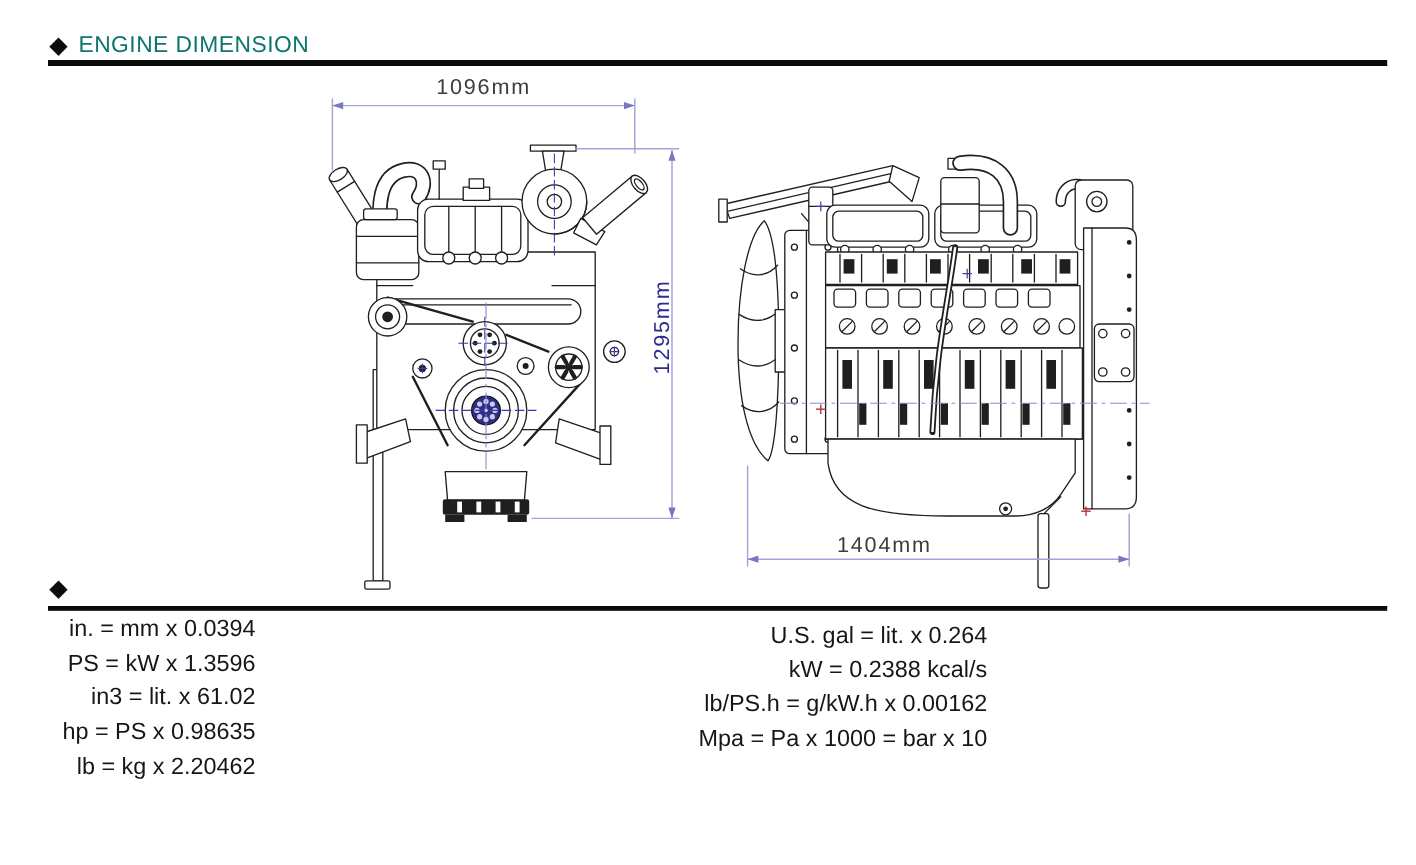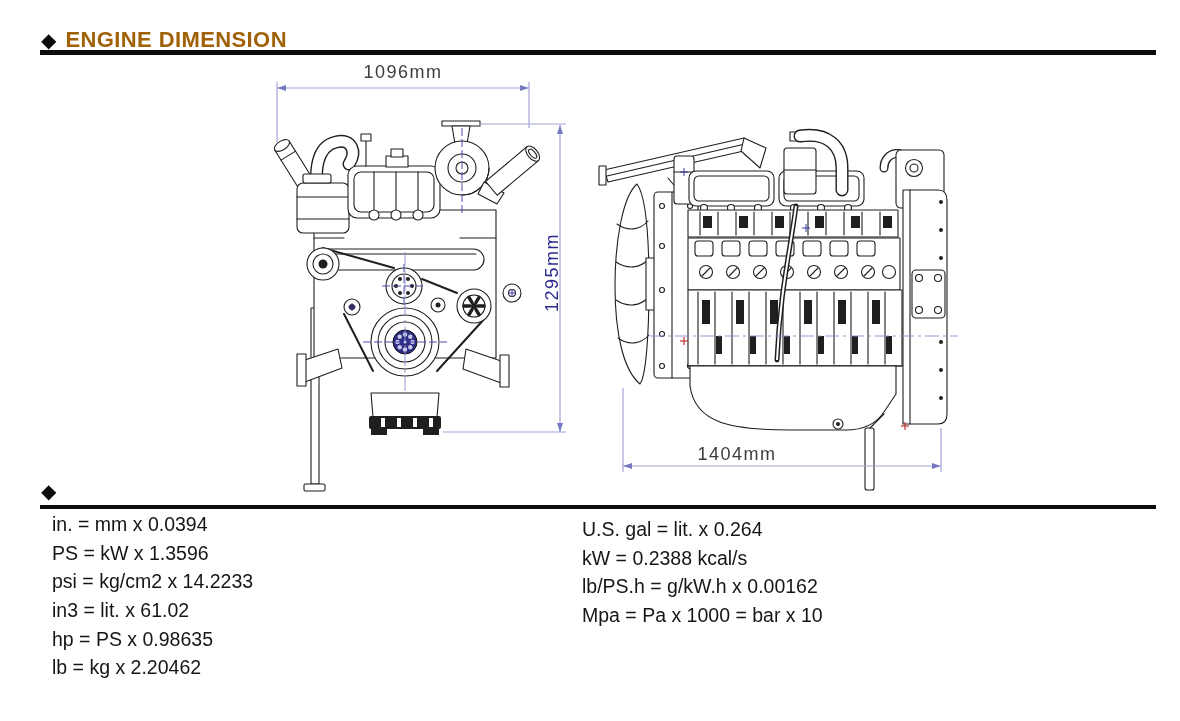--- a/index.html
+++ b/index.html
@@ -3,30 +3,30 @@
 <meta charset="utf-8">
 <style>
   html,body { margin:0; padding:0; background:#ffffff; }
   #page {
     position:relative; width:1180px; height:721px; overflow:hidden;
     background:#ffffff; font-family:"Liberation Sans", sans-serif; color:#141414;
   }
   
   .section-header { position:absolute; display:flex; align-items:center; gap:9px; }
   .section-header .diamond { font-size:20px; line-height:1; color:#0c0c0c; }
-  .section-header .hd-text { font-size:22px; font-weight:bold; letter-spacing:.4px; color:#a16207; white-space:nowrap; }
+  .section-header .hd-text { font-size:19px; font-weight:normal; letter-spacing:.4px; color:#0f766e; white-space:nowrap; }
   .rule { position:absolute; left:40px; width:1116px; height:4.5px; background:#0c0c0c; }
 
   
   .dim-label { position:absolute; text-align:center; font-size:18px; letter-spacing:1.5px; color:var(--dimension-label-dark,#3c3c3c); white-space:nowrap; }
   .dim-label.blue { color:var(--dimension-label-blue,#2c2c8e); }
   #dim-front-height { transform:rotate(-90deg); transform-origin:center; }
 
   
-  .conv-col { position:absolute; font-size:19.5px; color:#161616; }
+  .conv-col { position:absolute; font-size:19.5px; color:#161616;text-align:right; }
   .conv-col .row { height:28.7px; line-height:28.7px; white-space:nowrap; }
   .conv-col .row sup { font-size:12.5px; position:relative; top:-1px; }
 
   
   svg { position:absolute; left:0; top:0; pointer-events:none; }
   .ln  { stroke:var(--drawing-line,#1f1f1f); fill:none; stroke-width:1.1; stroke-linecap:round; stroke-linejoin:round; }
   .ln2 { stroke:var(--drawing-line,#1f1f1f); fill:none; stroke-width:2; stroke-linecap:round; }
   .lnw { stroke:var(--drawing-line,#1f1f1f); fill:#ffffff; stroke-width:1.1; stroke-linejoin:round; }
   .dk  { fill:var(--drawing-line,#1f1f1f); stroke:none; }
   .wh  { fill:#ffffff; stroke:none; }
@@ -435,21 +435,20 @@
   <div class="dim-label" id="dim-side-length" style="left:667px; top:444px; width:140px;">1404mm</div>
 
   <div class="section-header" style="left:41px; top:481px;">
     <span class="diamond">◆</span>
   </div>
   <div class="rule" style="top:504.5px;"></div>
 
   <div class="conv-col" style="left:52px; top:510px;">
     <div class="row">in. = mm x 0.0394</div>
     <div class="row">PS = kW x 1.3596</div>
-    <div class="row">psi = kg/cm2 x 14.2233</div>
     <div class="row">in3 = lit. x 61.02</div>
     <div class="row">hp = PS x 0.98635</div>
     <div class="row">lb = kg x 2.20462</div>
   </div>
 
   <div class="conv-col" style="left:582px; top:510px;">
     <div class="row"><span>U.S. gal = lit. x 0.264</span><sup></sup><span></span></div>
     <div class="row"><span>kW = 0.2388 kcal/s</span><sup></sup><span></span></div>
     <div class="row"><span>lb/PS.h = g/kW.h x 0.00162</span><sup></sup><span></span></div>
     <div class="row"><span>Mpa = Pa x 1000 = bar x 10</span><sup></sup><span></span></div>

